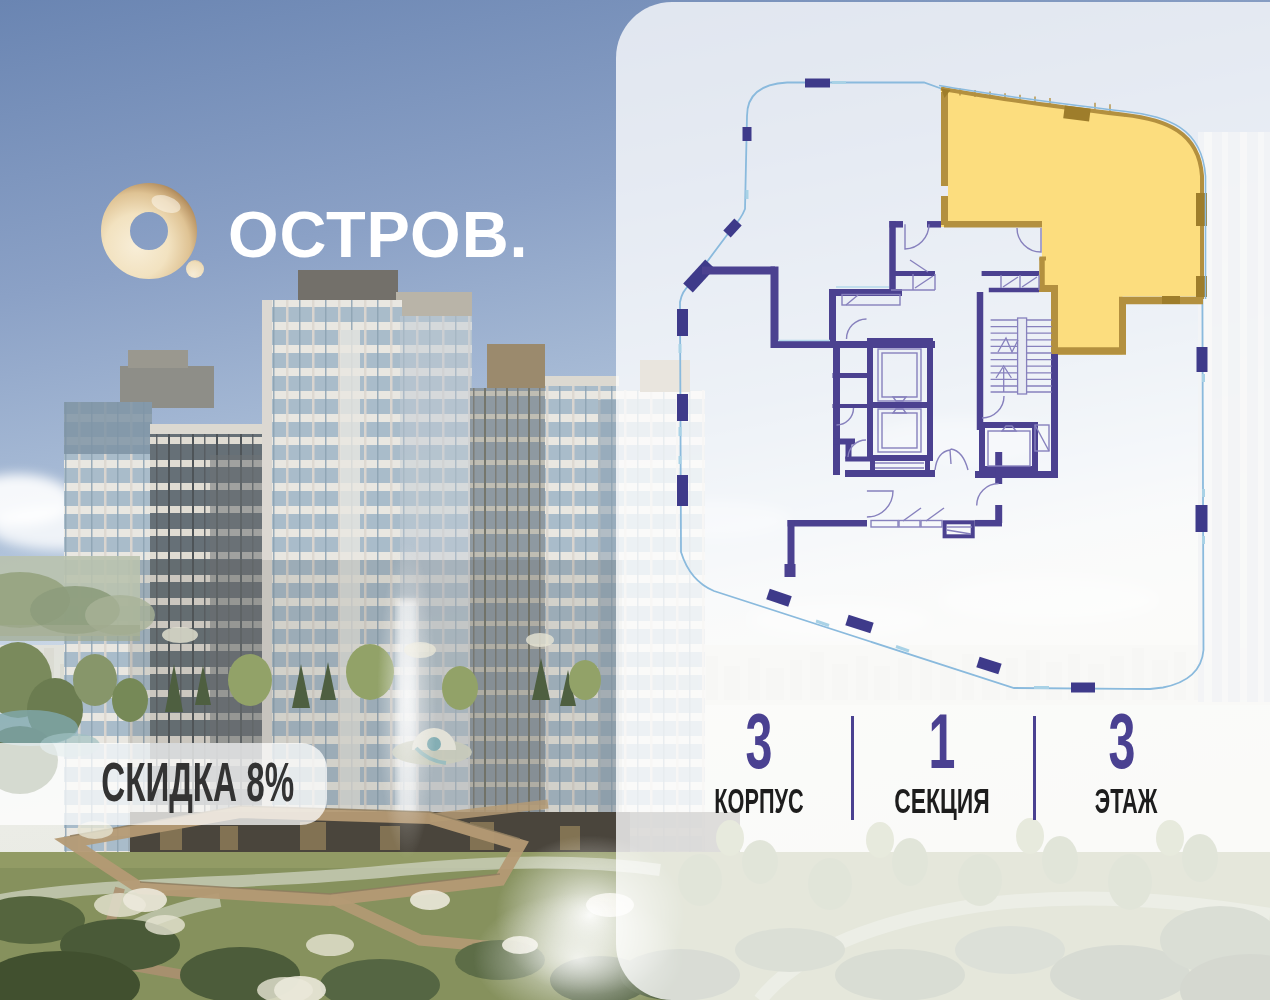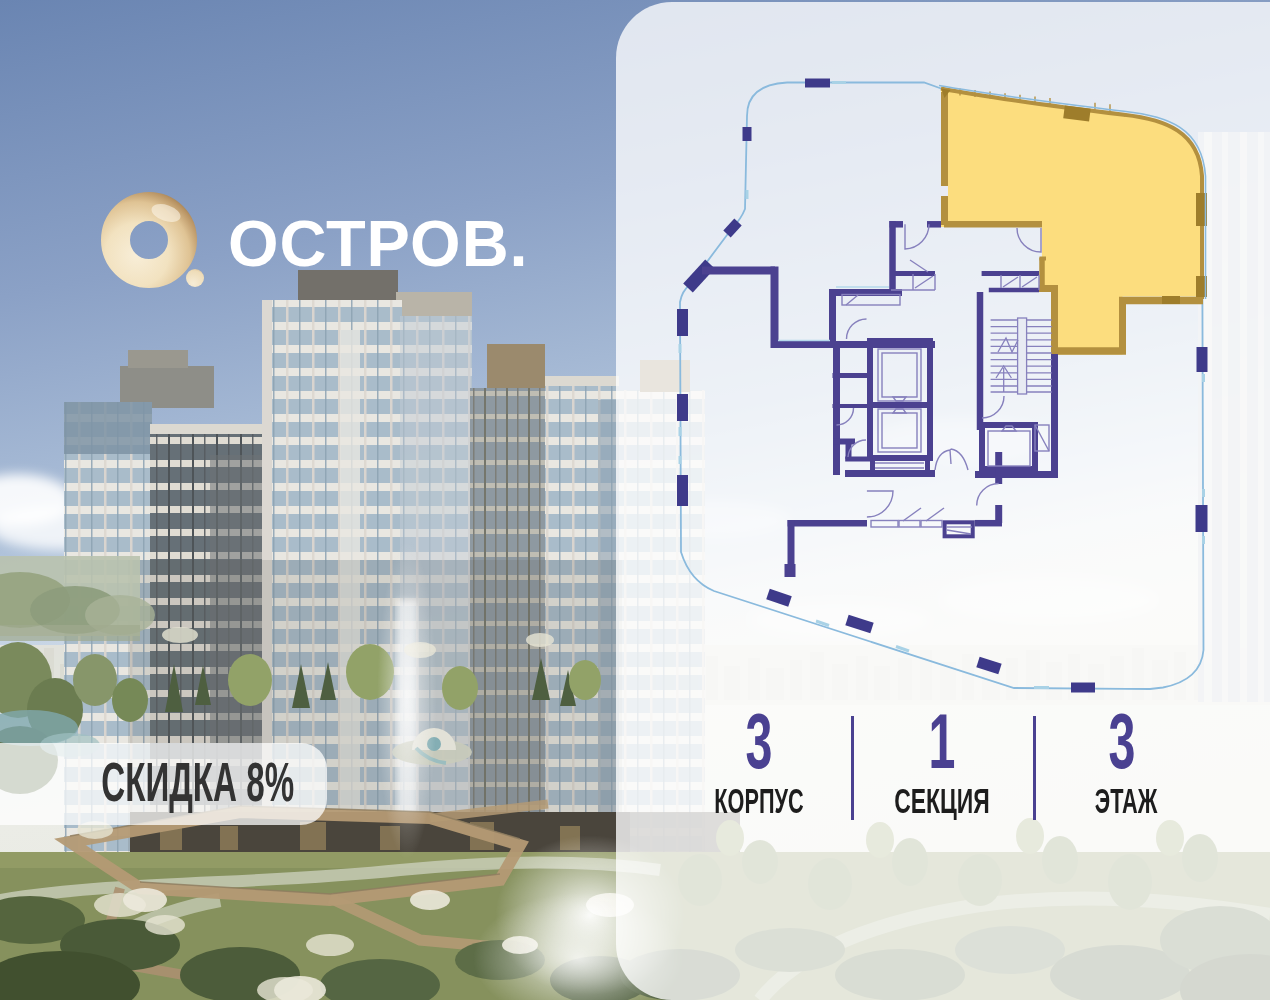--- a/index.html
+++ b/index.html
@@ -304,21 +304,21 @@
   <ellipse cx="300" cy="990" rx="26" ry="14"></ellipse>
   <ellipse cx="520" cy="945" rx="18" ry="9"></ellipse>
 </g>
 
 <ellipse cx="590" cy="915" rx="95" ry="80" fill="url(#sun)"></ellipse>
 <ellipse cx="578" cy="958" rx="105" ry="65" fill="url(#sun)" opacity="0.85"></ellipse>
 <ellipse cx="407" cy="700" rx="30" ry="160" fill="url(#sun)" opacity="0.7"></ellipse>
 </svg>
 </div>
 
-<div class="abs" id="logo" style="left:0;top:17px;width:640px;height:300px;">
+<div class="abs" id="logo" style="left:0;top:8px;width:640px;height:300px;">
 <svg width="640" height="300" viewBox="0 0 640 300" xmlns="http://www.w3.org/2000/svg">
 
   <circle cx="149" cy="223" r="33.5" fill="none" stroke="url(#oring)" stroke-width="29"></circle>
   <ellipse cx="166" cy="196" rx="15" ry="8" fill="#fdf8ec" opacity="0.55" transform="rotate(18 166 196)"></ellipse>
 
   <circle cx="195" cy="261" r="9" fill="url(#odot)"></circle>
 
   <text x="228" y="249" font-family="Liberation Sans, sans-serif" font-size="65" font-weight="700" fill="#ffffff" letter-spacing="1">ОСТРОВ.</text>
 </svg>
 </div>

